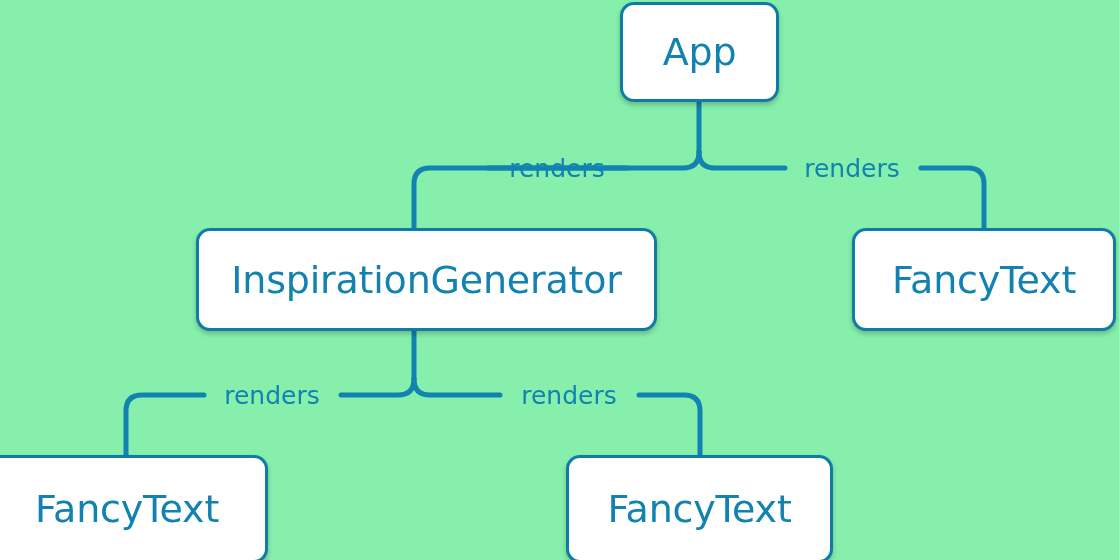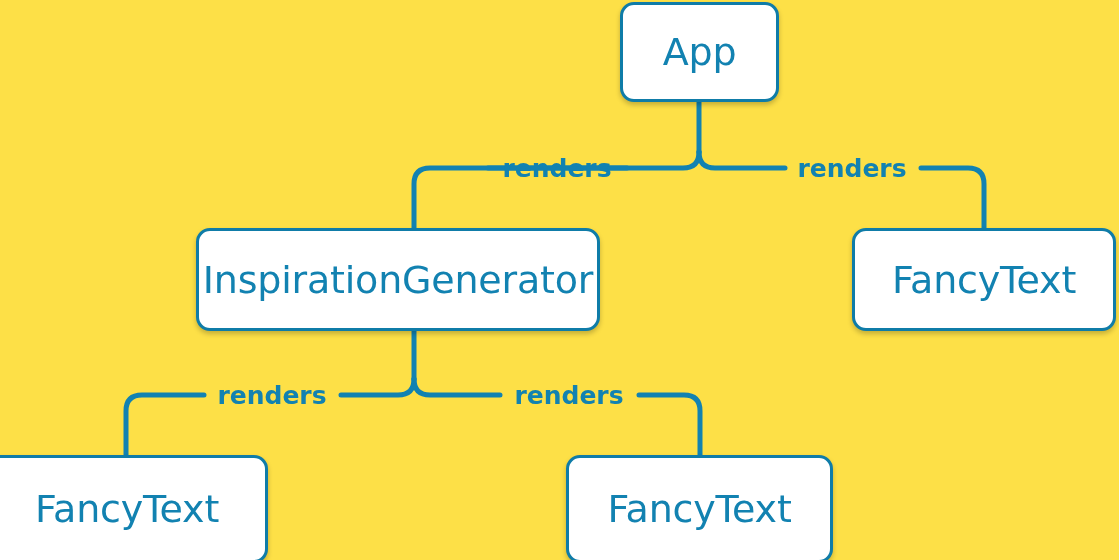--- a/index.html
+++ b/index.html
@@ -9,21 +9,21 @@
   body {
     width: 1119px;
     height: 560px;
     overflow: hidden;
     font-family: "DejaVu Sans", "Liberation Sans", sans-serif;
   }
   #diagram-root {
     position: relative;
     width: 1119px;
     height: 560px;
-    background: #fde047;
+    background: #86efac;
   }
   #diagram-svg {
     position: absolute;
     top: 0;
     left: 0;
     width: 1119px;
     height: 560px;
     display: block;
   }
   .node-box {
@@ -42,28 +42,28 @@
     font-size: 38px;
     font-weight: 400;
     letter-spacing: -0.2px;
     line-height: 1;
     white-space: nowrap;
   }
   .edge-label {
     position: absolute;
     color: #1282b1;
     font-size: 25px;
-    font-weight: 700;
+    font-weight: 400;
     line-height: 1;
     white-space: nowrap;
     transform: translate(-50%, -50%);
   }
   
   #node-app          { left: 620px;  top: 2px;   width: 159px; height: 100px; }
-  #node-inspiration  { left: 196px;  top: 228px; width: 404px; height: 103px; }
+  #node-inspiration  { left: 196px;  top: 228px; width: 461px; height: 103px; }
   #node-fancytext-right { left: 852px; top: 228px; width: 264px; height: 103px; }
   #node-fancytext-bottom { left: -14px; top: 455px; width: 282px; height: 108px; }
   #node-copyright    { left: 566px;  top: 455px; width: 267px; height: 108px; }
   
   #edge-label-app-inspiration   { left: 557px; top: 168px; }
   #edge-label-app-fancytext     { left: 852px; top: 168px; }
   #edge-label-ig-fancytext      { left: 272px; top: 395px; }
   #edge-label-ig-copyright      { left: 569px; top: 395px; }
 </style>
 </head>

